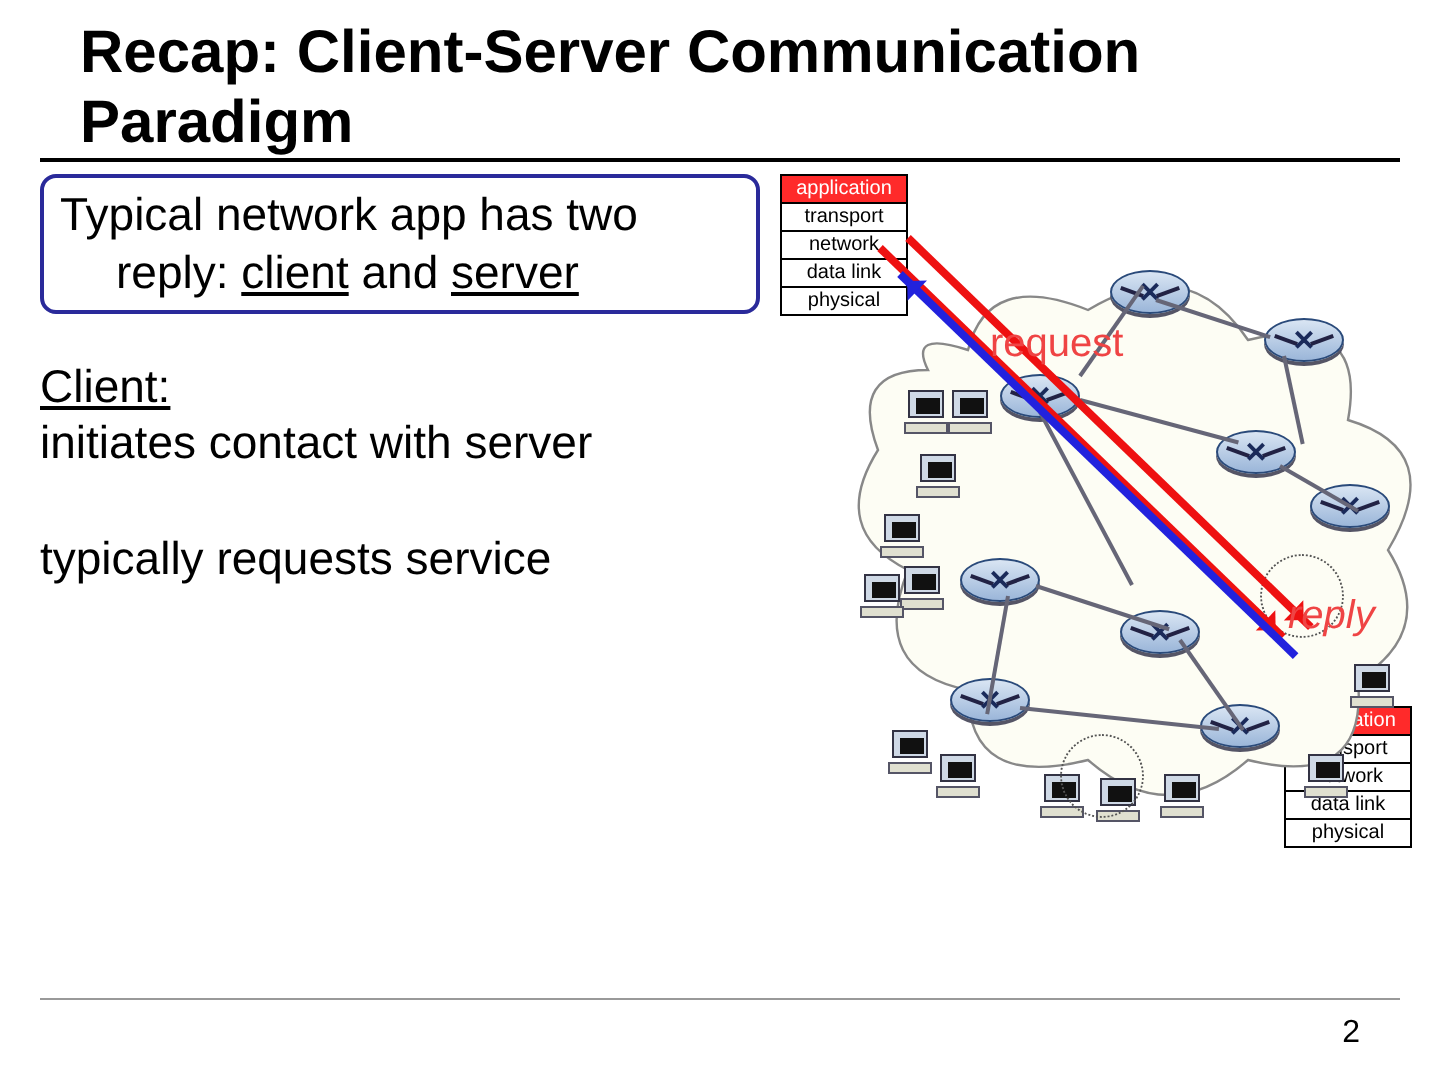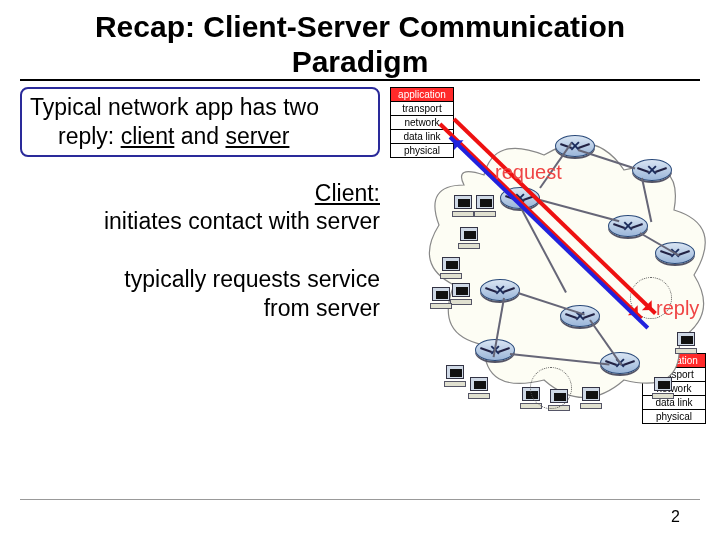--- a/index.html
+++ b/index.html
@@ -7,21 +7,20 @@
     width: 720px;
     height: 540px;
     background: #fff;
     font-family: "Comic Sans MS", "Comic Sans", cursive, sans-serif;
     color: #000;
     position: relative;
     overflow: hidden;
   }
   .title {
     font-size: 30px;
-    text-align: center;
     padding: 10px 20px 0;
     line-height: 1.15;
     border-bottom: 2px solid #000;
     margin: 0 20px 6px;
   }
   .content {
     display: flex;
     padding: 0 20px;
   }
   .left {
@@ -30,21 +29,21 @@
     line-height: 1.25;
   }
   .boxed {
     border: 2px solid #2a2a9a;
     border-radius: 8px;
     padding: 4px 8px;
     margin-bottom: 22px;
     background: #fff;
   }
   .boxed .clt, .boxed .srv { text-decoration: underline; }
-  .section { margin-bottom: 26px; text-align: right; }
+  .section { margin-bottom: 26px; }
   .section .hdr { text-decoration: underline; }
   .hr {
     position: absolute;
     left: 20px; right: 20px; bottom: 40px;
     border-top: 1px solid #999;
   }
   .pagenum {
     position: absolute;
     right: 40px; bottom: 14px;
     font-size: 16px;
@@ -118,21 +117,21 @@
   .link {
     position:absolute; background:#667; height:2px; transform-origin:left center;
   }
   
   .ann {
     position:absolute;
     font-size: 20px;
     color:#ef4444;
   }
   .ann.req { left: 115px; top: 74px; }
-  .ann.rep { left: 276px; top: 210px; }
+  .ann.rep { left: 264px; top: 210px; font-style: italic; }
   
   .arrow {
     position:absolute;
     height: 4px;
     transform-origin: left center;
   }
   .arrow::after {
     content:""; position:absolute; right:-2px; top:-5px;
     border: 7px solid transparent;
   }
@@ -158,21 +157,20 @@
       <span style="padding-left:28px">
         <span>reply: </span><span class="clt">client</span><span> and </span><span class="srv">server</span>
       </span>
     </div>
 
     <div class="section">
       <span class="hdr">Client:</span><br>
       <span>initiates contact with server</span><br>
       <br>
       <span>typically requests service</span><br>
-      <span>from server</span>
     </div>
 
   </div>
 
   <div class="right">
 
     <div class="stack stack1">
       <div class="app">application</div>
       <div>transport</div>
       <div>network</div>

